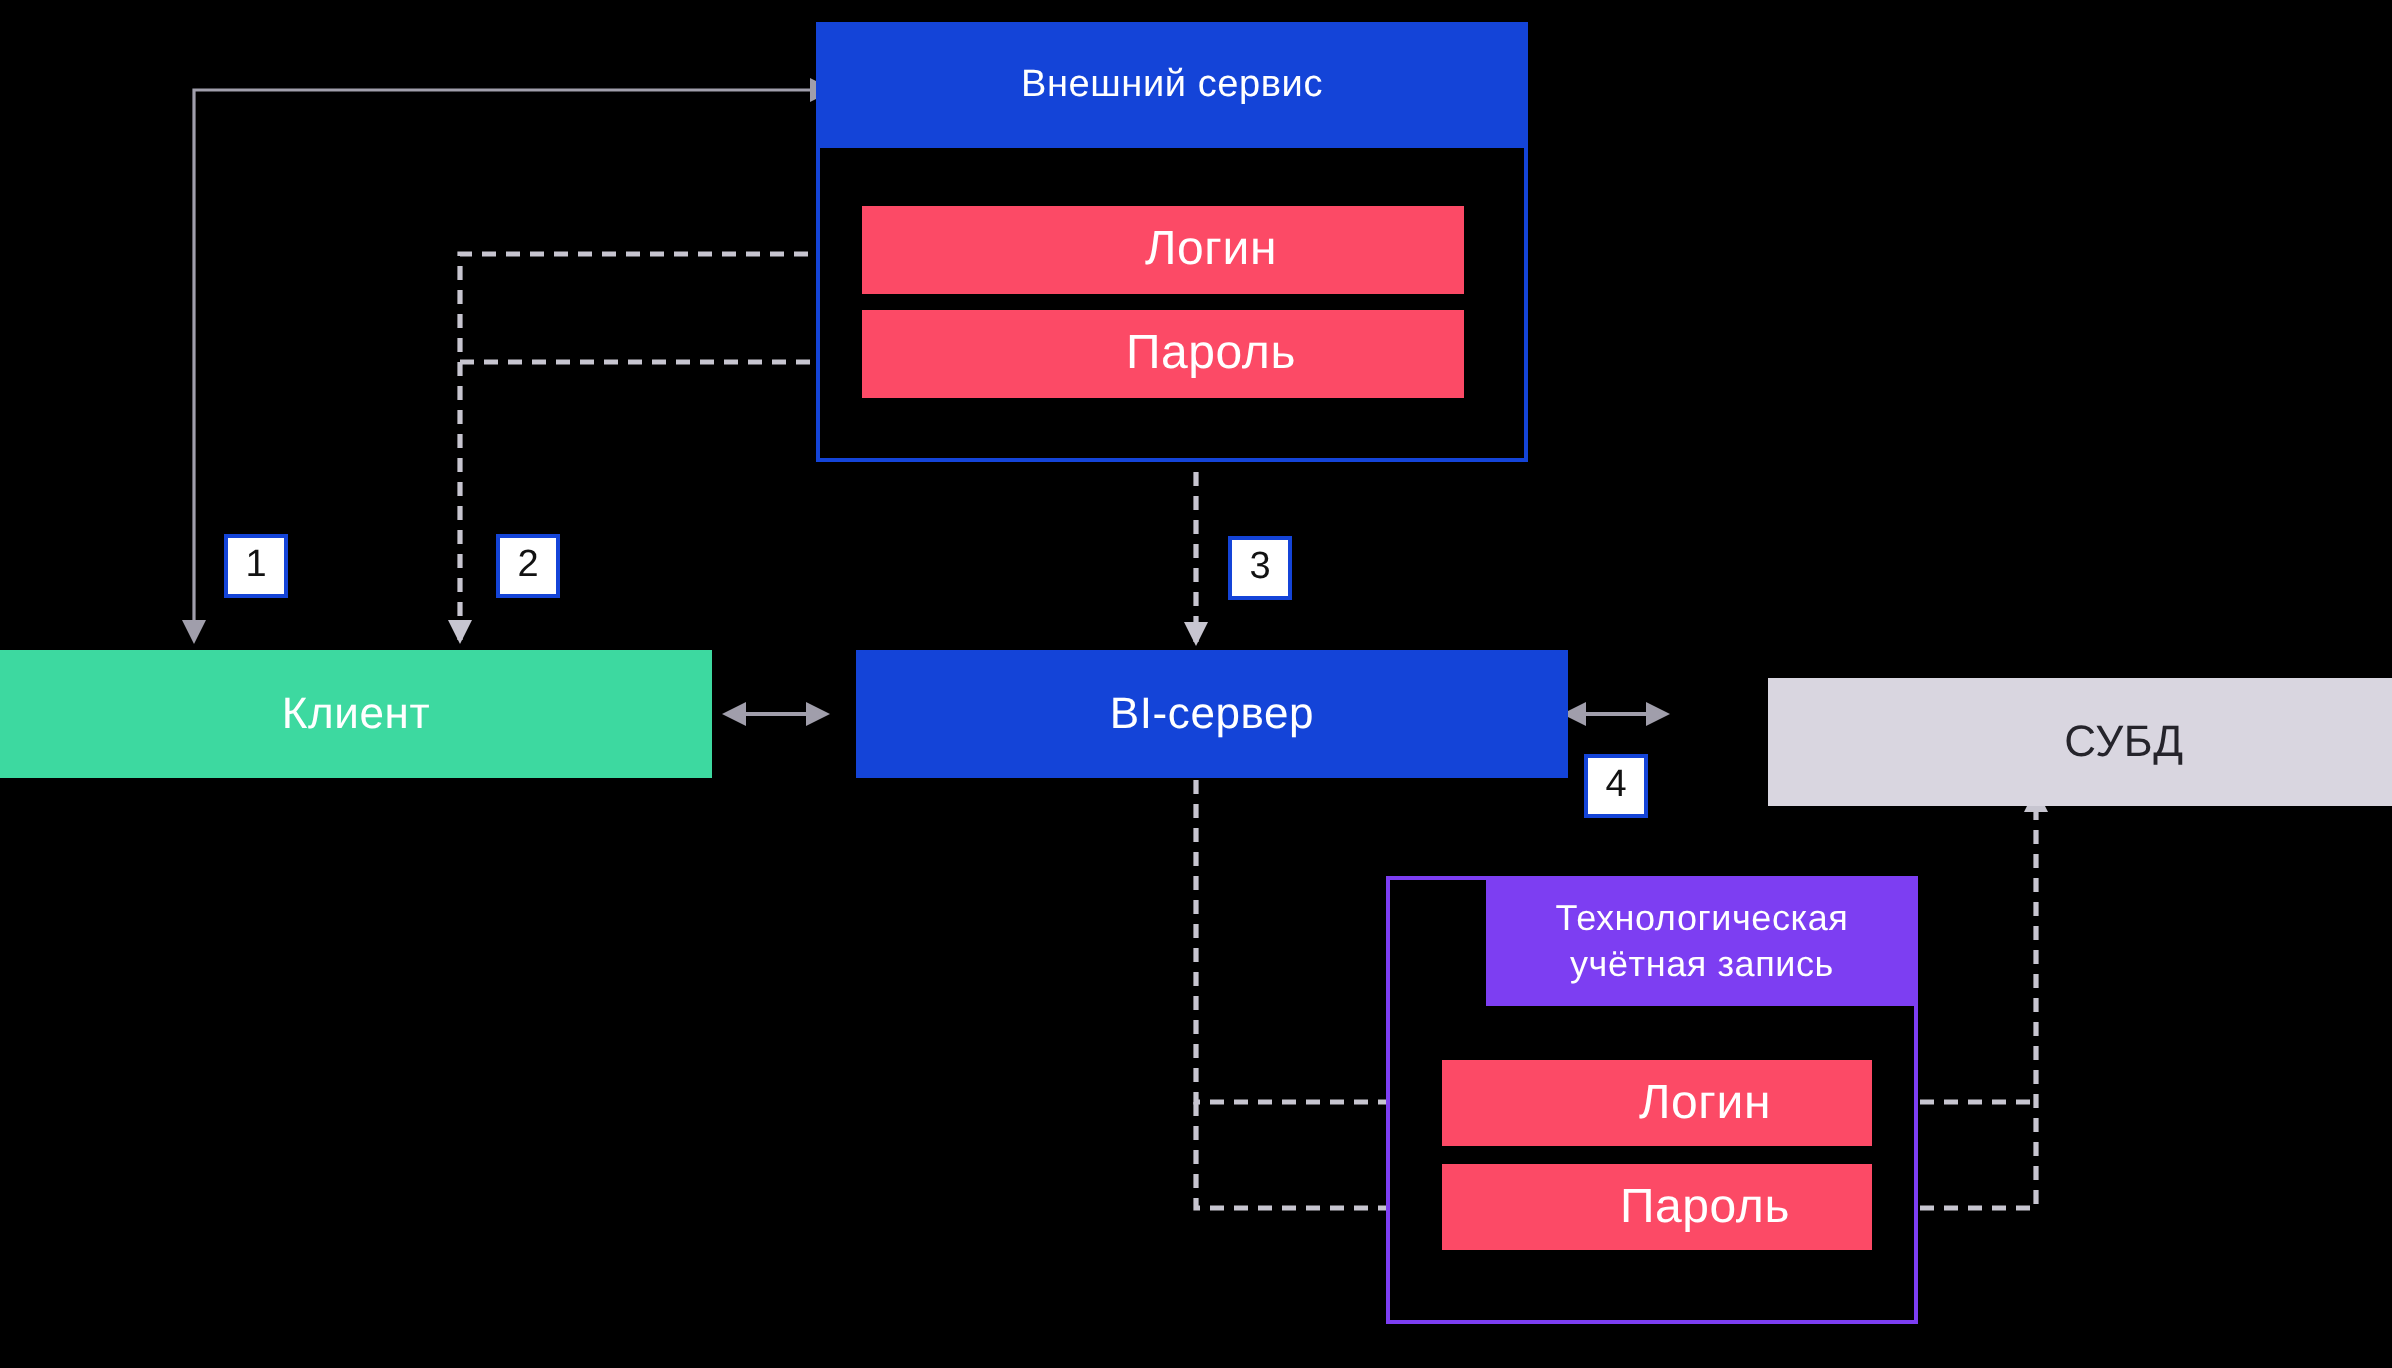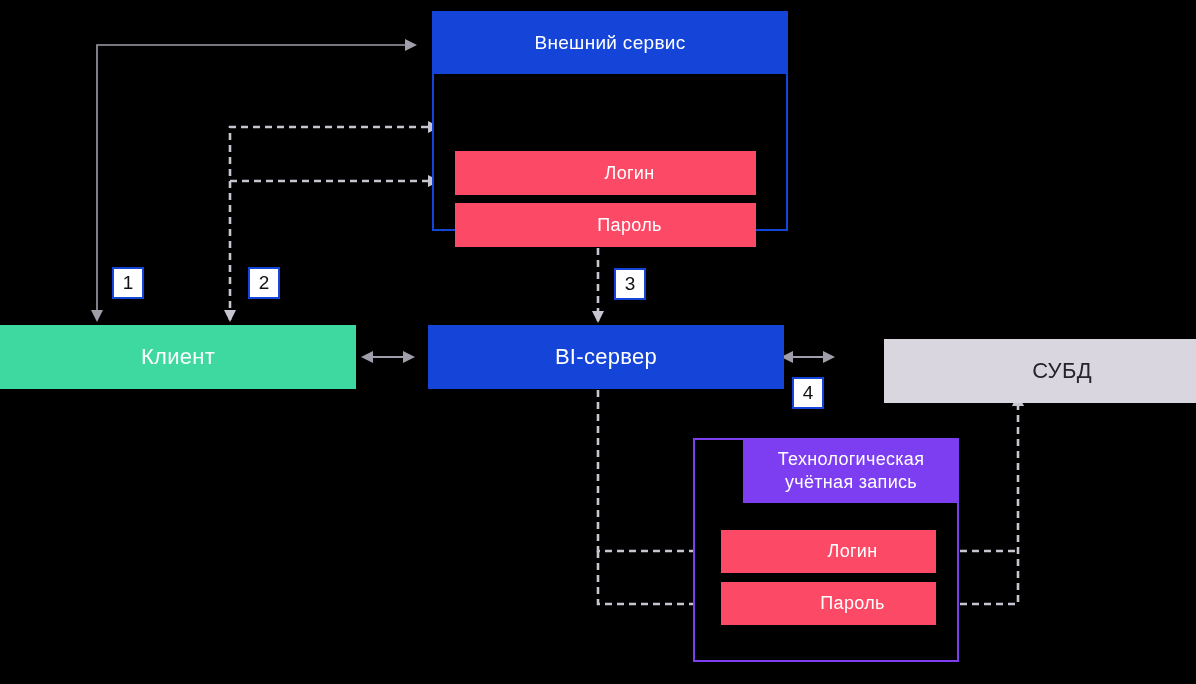--- a/index.html
+++ b/index.html
@@ -36,35 +36,35 @@
     position:absolute;width:356px;height:64px;
     display:flex;align-items:center;justify-content:center;
     color:#ffffff;font-size:22px;font-weight:500;letter-spacing:.3px;
   }
   .bar.green{left:0;top:325px;background:var(--green);}
   .bar.blue{left:428px;top:325px;background:var(--blue);}
   .bar.gray{left:884px;top:325px;background:var(--dbms-gray);color:var(--dbms-text);margin-top:14px;}
 
   
   .node{position:absolute;display:flex;flex-direction:column;}
-  .node-ext{left:432px;top:11px;width:356px;height:220px;border:2px solid var(--blue);gap:48px;}
+  .node-ext{left:408px;top:11px;width:356px;height:220px;border:2px solid var(--blue);}
   .node-tech{left:693px;top:438px;width:266px;height:224px;border:2px solid var(--purple);}
   .node-header{
     display:flex;align-items:center;justify-content:center;text-align:center;
     color:#ffffff;font-size:19px;font-weight:500;letter-spacing:.3px;
     margin:-2px -2px 0 -2px;
   }
   .node-ext .node-header{background:var(--blue);height:63px;}
   .node-tech .node-header{background:var(--purple);height:65px;font-size:18px;line-height:1.25;padding:0 18px;margin-left:48px;}
   .node-body{position:relative;flex:1;background:var(--background);}
 
   .pill{
     position:absolute;background:var(--pink);color:#ffffff;
     display:flex;align-items:center;justify-content:center;
-    font-size:18px;font-weight:500;letter-spacing:.3px;padding-left:48px;
+    font-size:24px;font-weight:500;letter-spacing:.3px;padding-left:48px;
   }
   .node-ext .pill{left:21px;width:301px;height:44px;}
   .node-ext .pill.p1{top:29px;}
   .node-ext .pill.p2{top:81px;}
   .node-tech .pill{left:26px;width:215px;height:43px;}
   .node-tech .pill.p1{top:27px;}
   .node-tech .pill.p2{top:79px;}
 
   
   .step{

